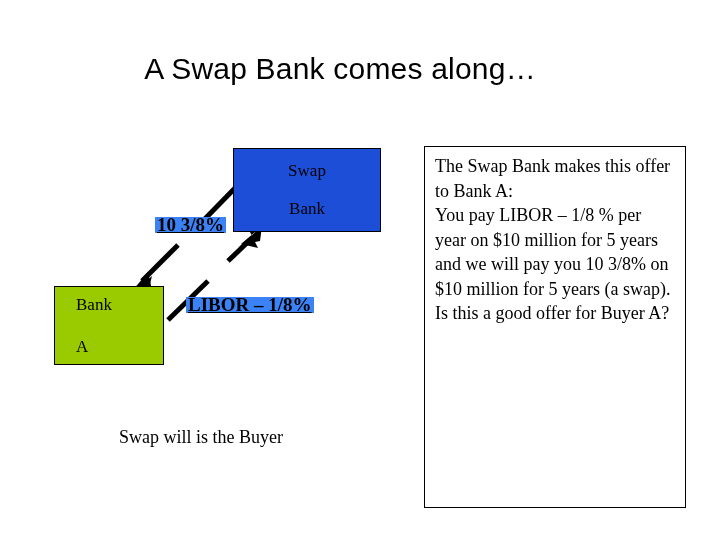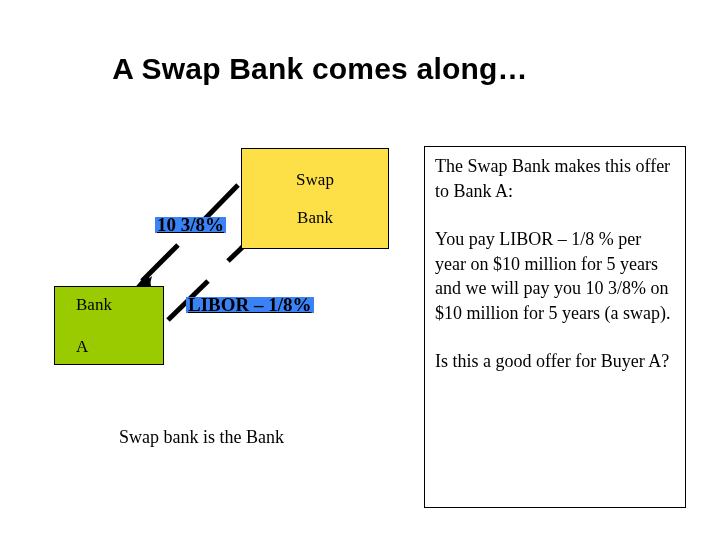--- a/index.html
+++ b/index.html
@@ -24,46 +24,47 @@
   }
 
   
   #slide-title {
     position: absolute;
     left: 0;
     top: 52px;
     width: 640px;
     text-align: center;
     font-family: "Liberation Sans", "DejaVu Sans", sans-serif;
-    font-weight: bold;
+    font-weight: normal;
     font-size: 30px;
     line-height: 34px;
     letter-spacing: 0.2px;
     color: #000000;
     white-space: nowrap;
+    padding-left: 20px;
   }
 
   
   .node-box {
     position: absolute;
     box-sizing: border-box;
     border: 1.4px solid #000000;
     display: flex;
     flex-direction: column;
     align-items: center;
     justify-content: center;
     font-size: 17px;
     line-height: 20px;
   }
   #swap-bank-box {
-    left: 241px;
+    left: 233px;
     top: 148px;
     width: 148px;
-    height: 101px;
-    background: #fde047;
+    height: 84px;
+    background: #1d4ed8;
   }
   #swap-bank-box .node-line:first-child { margin-bottom: 18px; }
 
   #bank-a-box {
     left: 54px;
     top: 286px;
     width: 110px;
     height: 79px;
     background: #9ACB00;
     align-items: flex-start;
@@ -124,21 +125,21 @@
     box-sizing: border-box;
     border: 1.3px solid #000000;
     background: #ffffff;
     padding: 7px 10px 0 10px;
   }
   #offer-panel p {
     margin: 0;
     font-size: 18px;
     line-height: 24.5px;
   }
-  #offer-panel p.spaced { margin-top: 24px; }
+  #offer-panel p.spaced { }
 </style>
 </head>
 <body>
 
 <div id="slide">
 
   <div id="slide-title">A Swap Bank comes along…</div>
 
   <svg id="arrow-layer" viewBox="0 0 720 540" xmlns="http://www.w3.org/2000/svg">
 
@@ -164,21 +165,21 @@
 
   <div class="node-box" id="bank-a-box">
     <div class="node-line left-align">Bank</div>
     <div class="node-line left-align">A</div>
   </div>
 
   <div class="arrow-label" id="label-fixed-rate">10 3/8%</div>
 
   <div class="arrow-label" id="label-libor">LIBOR – 1/8%</div>
 
-  <div id="buyer-caption">Swap bank is the Bank</div>
+  <div id="buyer-caption">Swap will is the Buyer</div>
 
   <div id="offer-panel">
     <p>The Swap Bank makes this offer to Bank A:</p>
     <p class="spaced">You pay LIBOR – 1/8 % per year on $10 million for 5 years and we will pay you 10 3/8% on $10 million for 5 years (a swap).</p>
     <p class="spaced">Is this a good offer for Buyer A?</p>
   </div>
 
 </div>
 
 </body></html>

